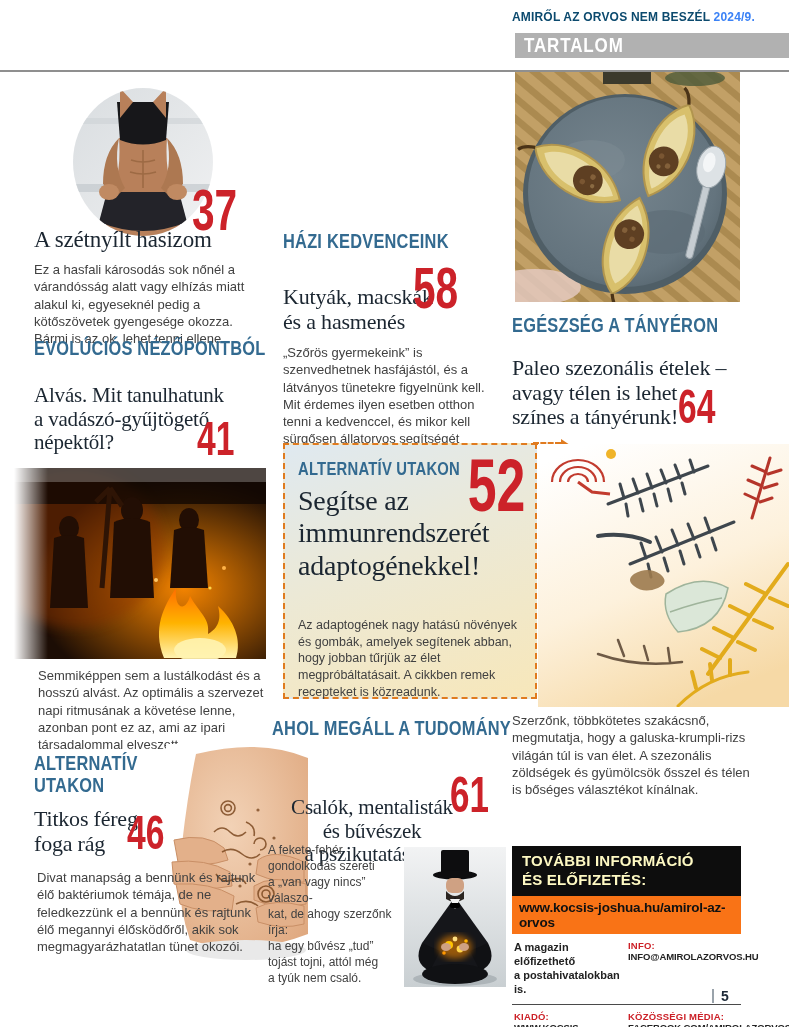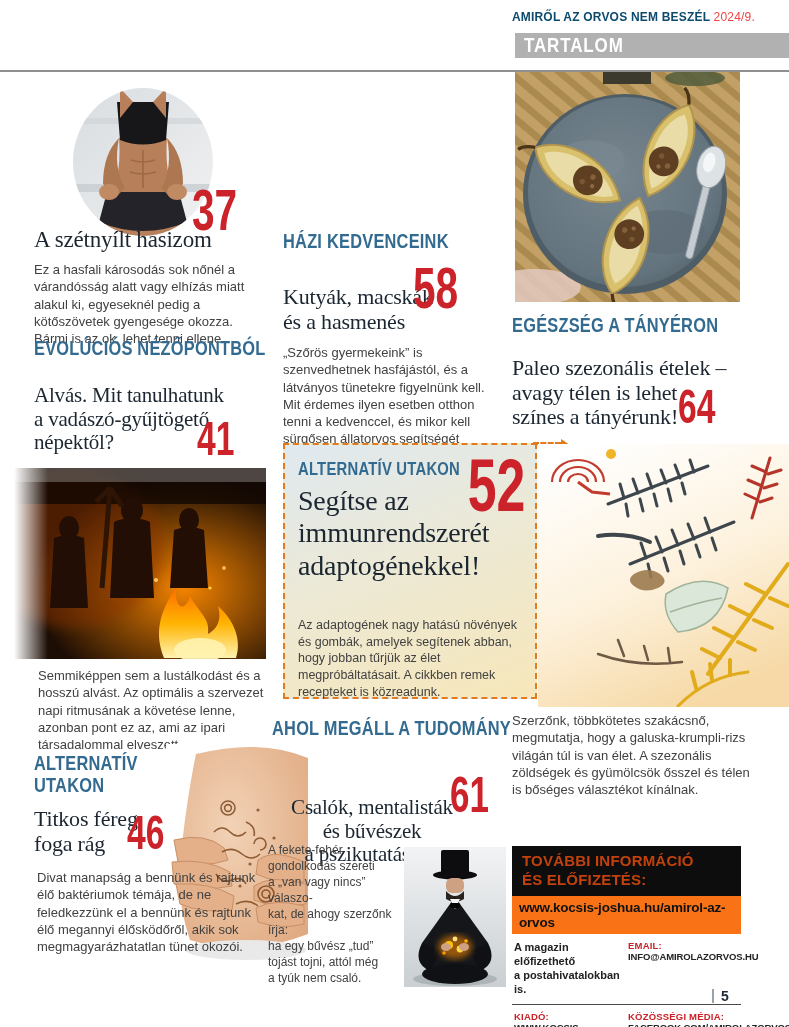--- a/index.html
+++ b/index.html
@@ -13,34 +13,34 @@
   
   .num{font-family:"Liberation Sans",sans-serif;font-weight:700;color:#cc2229;
        transform:scaleX(.70);transform-origin:0 0;line-height:.88;}
   
   .ttl{font-family:"Liberation Serif",serif;color:#1b2631;white-space:pre-line;
        line-height:1.12;letter-spacing:-.2px;}
   .bd{color:#414141;font-size:13px;line-height:1.33;}
   .prelines{white-space:pre-line;}
   .issue-line{font-size:12px;font-weight:700;letter-spacing:.2px;}
   .issue-line .red{color:#0c4a6e;}
-  .issue-line .yr{color:#ef4444;font-weight:400;}
+  .issue-line .yr{color:#3b82f6;font-weight:700;}
   .tartalom{background:#b1b1b1;color:#fff;}
   .tartalom span{display:inline-block;font-weight:700;font-size:20px;
        transform:scaleX(.85);transform-origin:0 50%;letter-spacing:1px;}
   .toprule{background:#8f8f8f;}
   
   .dash-line{border-top:3px dashed #e07b1f;}
   .arrow-head{width:0;height:0;border-left:9px solid #e07b1f;
        border-top:6px solid transparent;border-bottom:6px solid transparent;}
   
   .feature-box{border:2px dashed #e07b1f;
        background:linear-gradient(160deg,#dfe9f0 0%,#ece9d6 45%,#f7e7ba 100%);}
   
-  .ib-head{background:#0d0d0d;color:#c2410c;font-weight:700;font-size:15px;
+  .ib-head{background:#0d0d0d;color:#fef9c3;font-weight:700;font-size:15px;
        line-height:1.25;padding:6px 10px;white-space:pre-line;letter-spacing:.2px;}
   .ib-site{background:#f97316;color:#111;font-weight:700;font-size:13.5px;
        padding:4px 7px;letter-spacing:-.2px;}
   .ib-row{display:flex;padding:6px 2px 7px 2px;}
   .ib-col-l{width:108px;flex:none;}
   .ib-col-r{flex:1;padding-left:6px;}
   .ib-label{color:#cc2027;font-weight:700;font-size:9.5px;letter-spacing:.2px;}
   .ib-val{color:#222;font-weight:700;font-size:9.5px;letter-spacing:-.1px;}
   .ib-note{color:#222;font-weight:700;font-size:11px;line-height:1.3;white-space:pre-line;}
   .ib-div{border-top:1px solid #4a4a4a;}
@@ -362,21 +362,21 @@
   <div class="abs bd" style="left:512px;top:712px;width:248px;">Szerzőnk, többkötetes szakácsnő, megmutatja, hogy a galuska-krumpli-rizs világán túl is van élet. A szezonális zöldségek és gyümölcsök ősszel és télen is bőséges választékot kínálnak.</div>
 
   <div class="abs" style="left:512px;top:846px;width:229px;">
     <div class="ib-head prelines">TOVÁBBI INFORMÁCIÓ
 ÉS ELŐFIZETÉS:</div>
     <div class="ib-site">www.kocsis-joshua.hu/amirol-az-orvos</div>
     <div class="ib-row">
       <div class="ib-col-l ib-note">A magazin előfizethető
 a postahivatalokban is.</div>
       <div class="ib-col-r">
-        <div class="ib-label">EMAIL:</div>
+        <div class="ib-label">INFO:</div>
         <div class="ib-val">INFO@AMIROLAZORVOS.HU</div>
       </div>
     </div>
     <div class="ib-div"></div>
     <div class="ib-row">
       <div class="ib-col-l">
         <div class="ib-label">KIADÓ:</div>
         <div class="ib-val">WWW.KOCSIS-JOSHUA.HU</div>
       </div>
       <div class="ib-col-r">

